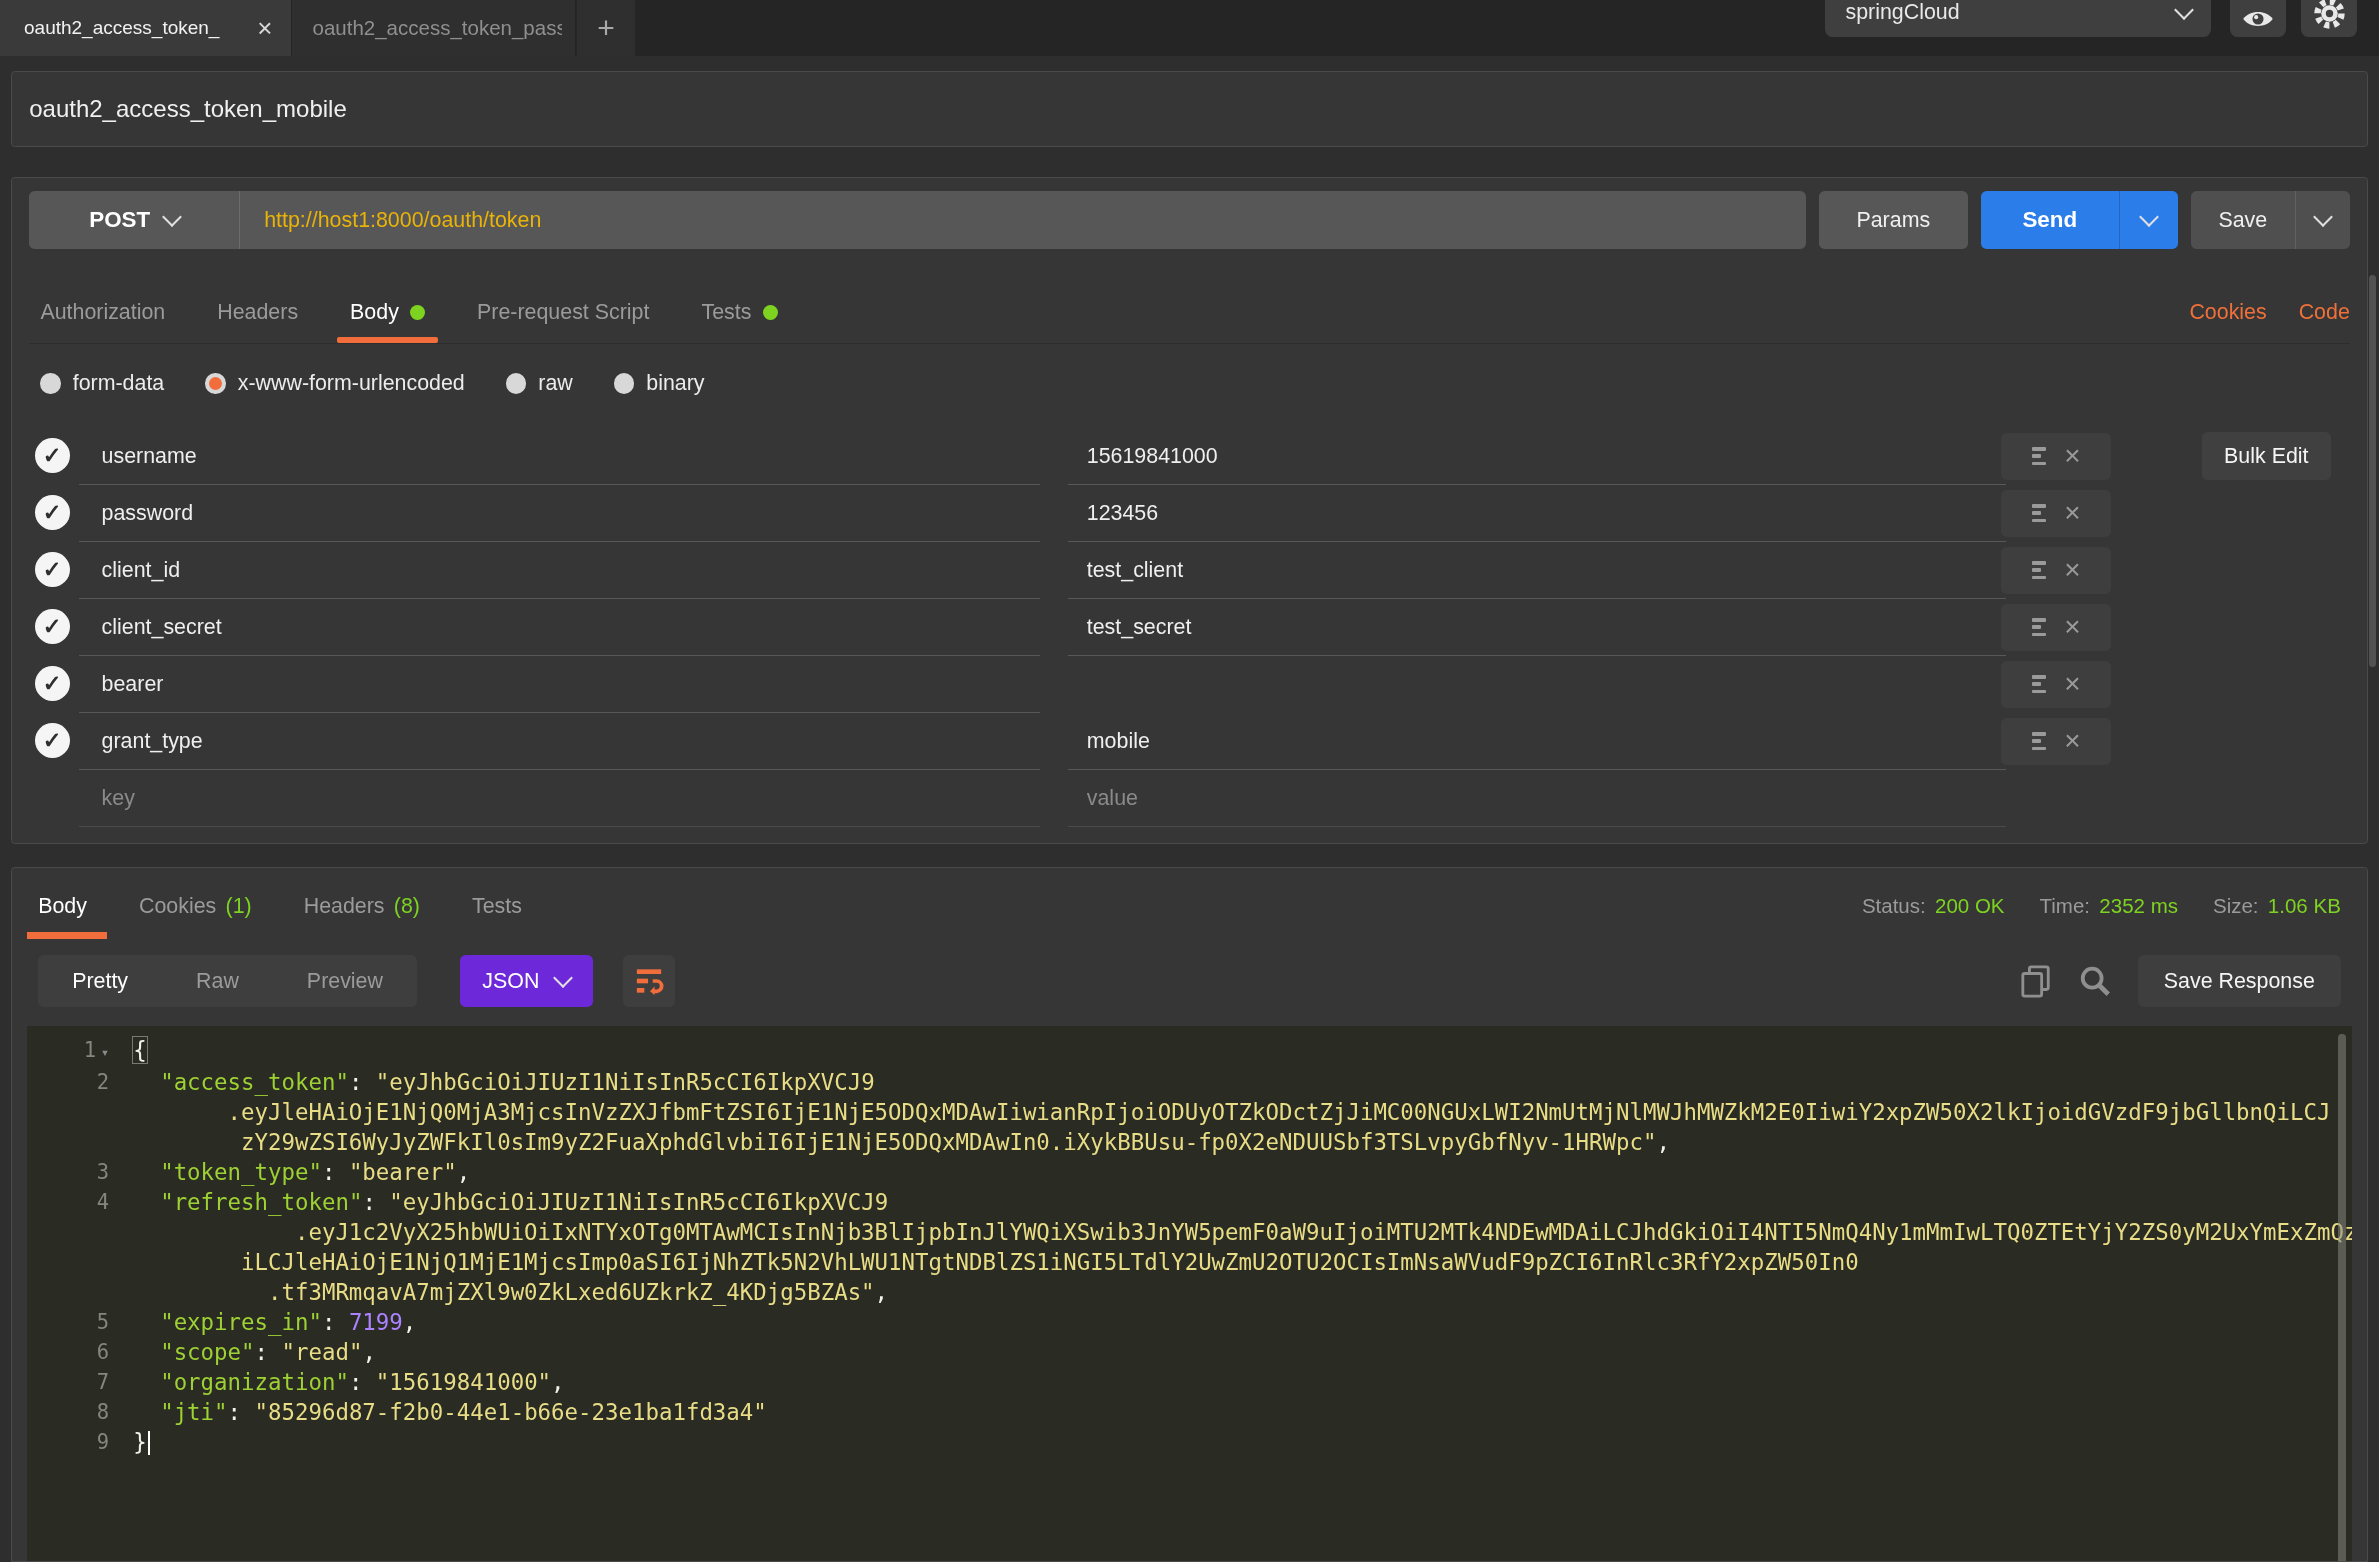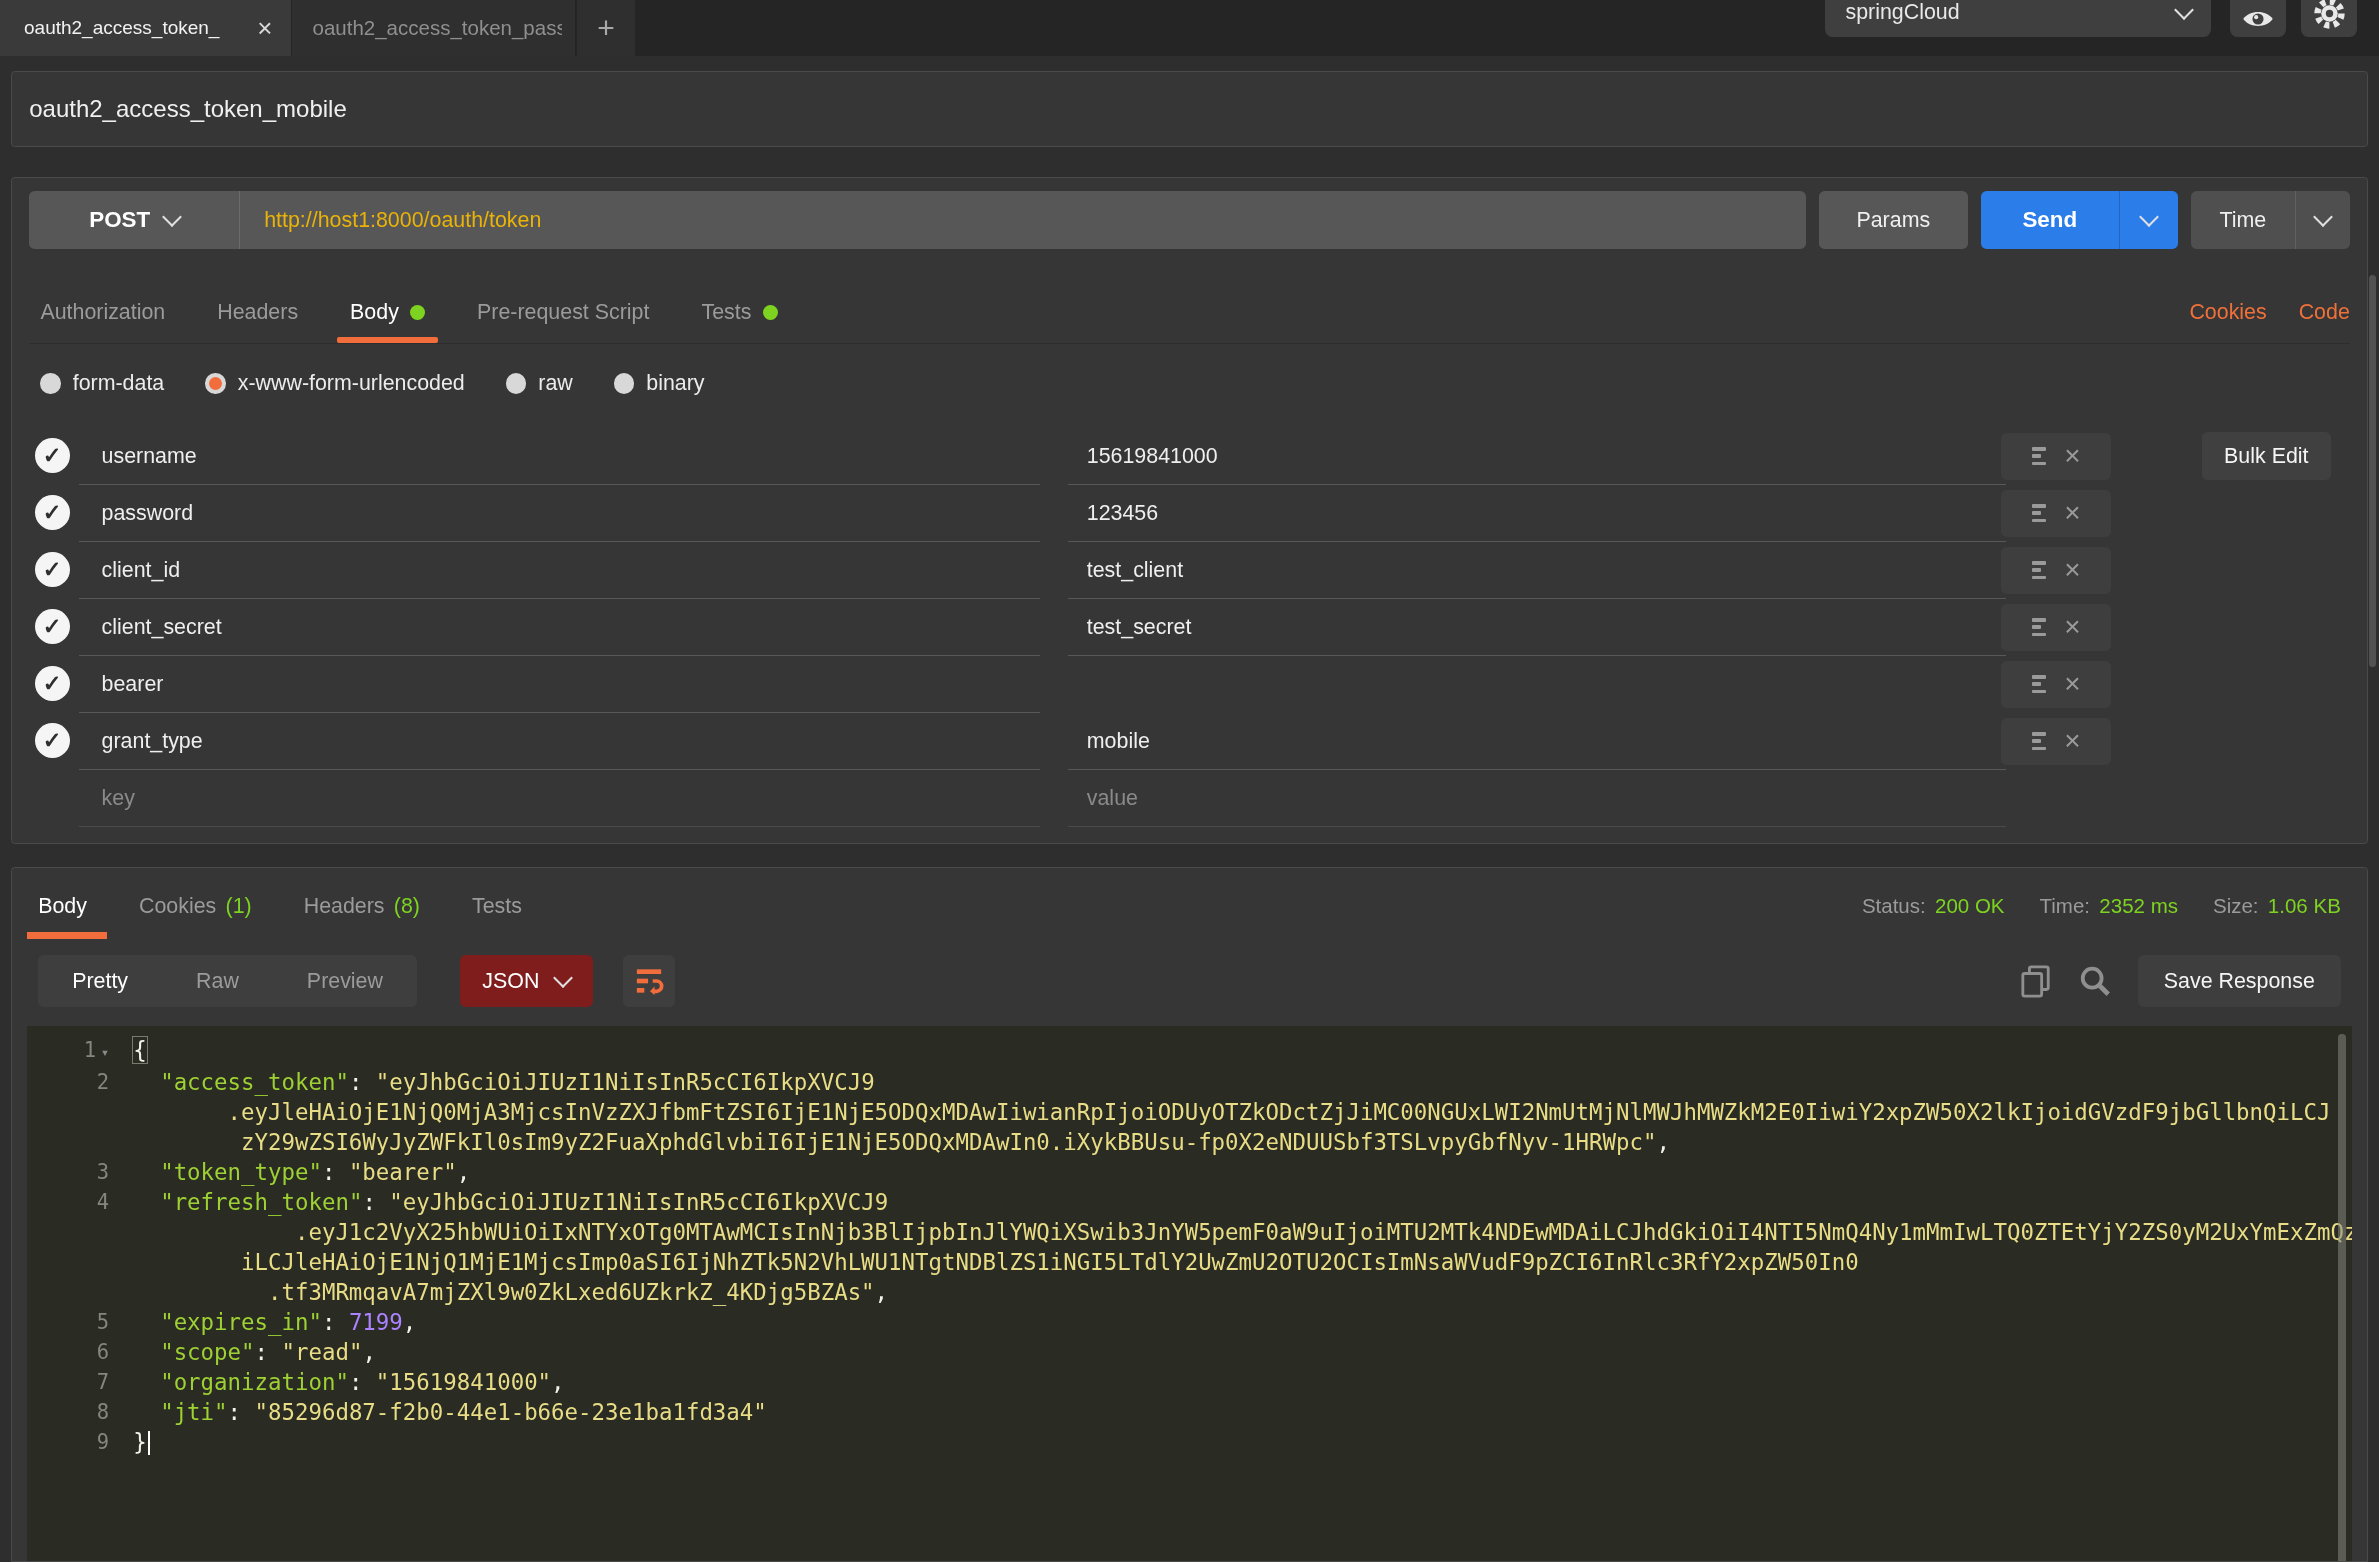--- a/index.html
+++ b/index.html
@@ -90,21 +90,21 @@
   .resptab.active::after{content:"";position:absolute;left:-11.2px;right:-20.5px;bottom:-3.7px;height:6.5px;background:#f26d3c;}
   .cnt{color:#7ed321;}
   .rmeta{margin-left:auto;display:flex;gap:35px;align-items:center;}
   .mpair{display:flex;gap:9.3px;font-size:20.5px;}
   .ml{color:#9b9b9b;}
   .mv{color:#7ed321;}
   .rtools{position:absolute;top:86px;left:26px;right:26px;height:54px;display:flex;align-items:center;gap:17px;}
   .vgroup{height:52px;background:#3e3e3e;border-radius:5.6px;display:flex;align-items:center;}
   .vmode{padding:0 34px;font-size:21.4px;color:#9b9b9b;cursor:pointer;}
   .vmode.active{color:#fff;}
-  .fmtbox{height:52px;background:#7f1d1d;border-radius:5.6px;display:flex;align-items:center;gap:17px;
+  .fmtbox{height:52px;background:#6d28d9;border-radius:5.6px;display:flex;align-items:center;gap:17px;
           padding:0 22.4px;font-size:21.4px;color:#fff;cursor:pointer;margin-left:26px;}
   .fmtbox .chev{border-color:#e0e0e0;}
   .wrapbtn{width:52px;height:52px;background:#3e3e3e;border-radius:5.6px;display:flex;align-items:center;justify-content:center;cursor:pointer;margin-left:13px;}
   .rright{margin-left:auto;display:flex;align-items:center;gap:26px;}
   .saveresp{height:52px;background:#3e3e3e;border-radius:5.6px;display:flex;align-items:center;justify-content:center;
             padding:0 26px;font-size:21.4px;color:#f5f5f5;cursor:pointer;}
 
   .codewrap{position:absolute;top:158px;left:15px;right:15px;bottom:0;background:#2a2b23;
             font-family:"DejaVu Sans Mono", monospace;font-size:22.4px;line-height:30px;
             padding-top:9.3px;overflow:hidden;}
@@ -173,21 +173,21 @@
         </div>
       </div>
       <div class="gbtn params">Params</div>
       <div class="sendwrap">
         <div class="send">Send</div>
         <div class="sendcaret">
           <span class="chev"></span>
         </div>
       </div>
       <div class="savewrap">
-        <div class="save">Time</div>
+        <div class="save">Save</div>
         <div class="savecaret">
           <span class="chev"></span>
         </div>
       </div>
     </div>
 
     <div class="rtabs" id="req-tabs">
       <div class="rtab">
           <span>Authorization</span>
         </div>

